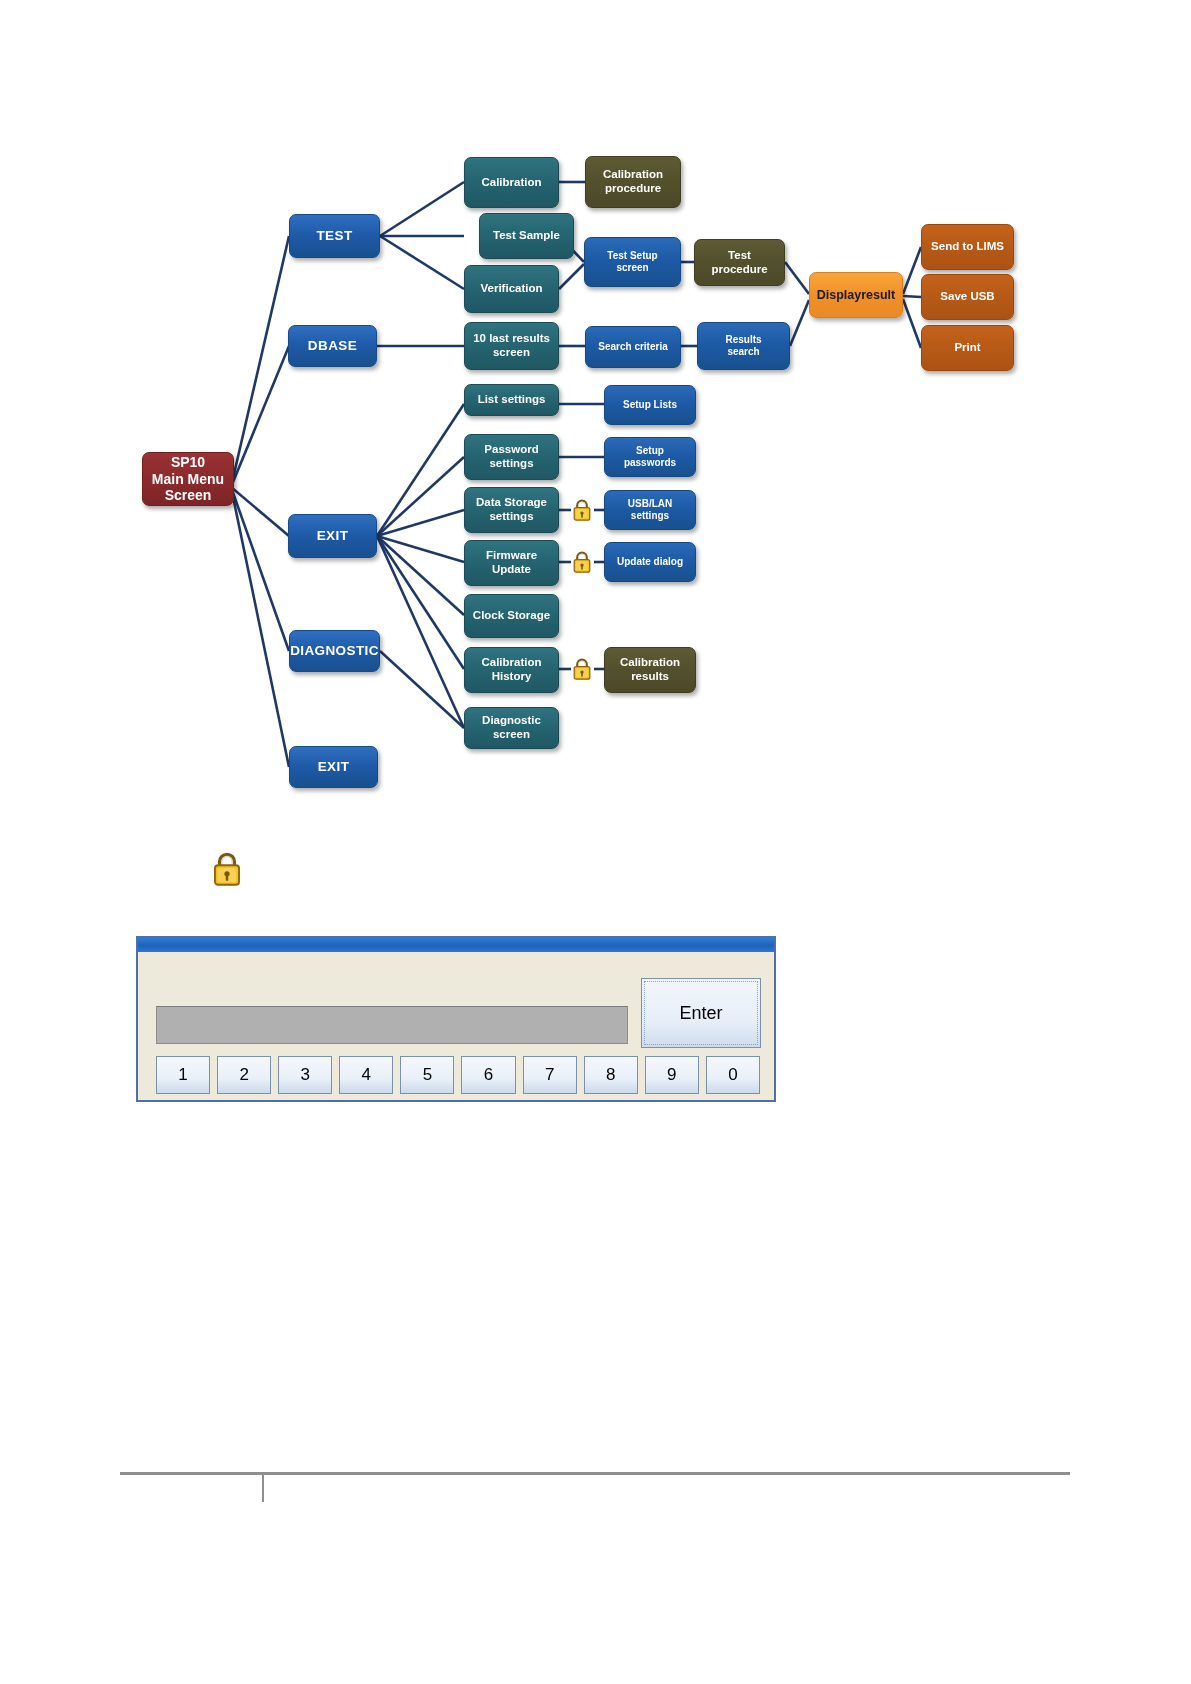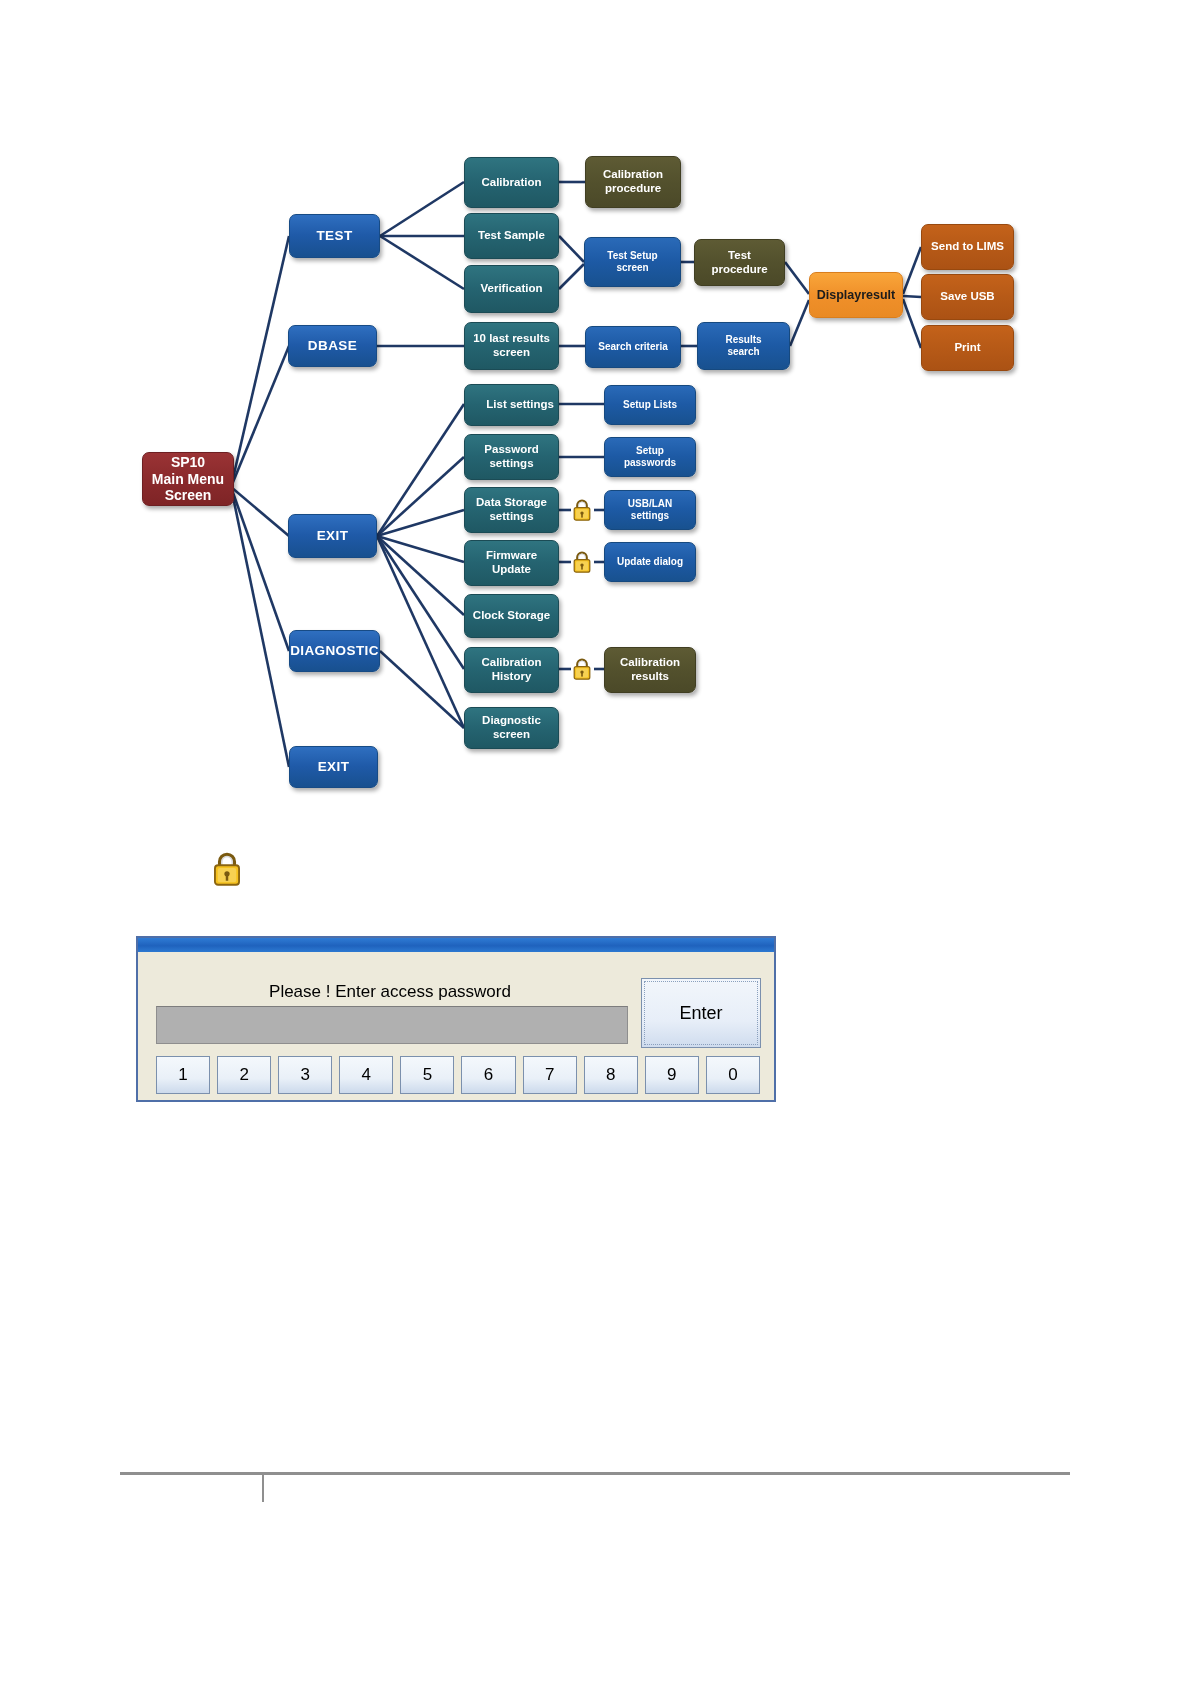--- a/index.html
+++ b/index.html
@@ -141,21 +141,21 @@
   <div class="node n-blue" style="left:289px;top:630px;width:91px;height:42px;">
     <span>DIAGNOSTIC</span>
   </div>
   <div class="node n-blue" style="left:289px;top:746px;width:89px;height:42px;">
     <span>EXIT</span>
   </div>
 
   <div class="node n-teal" style="left:464px;top:157px;width:95px;height:51px;">
     <span>Calibration</span>
   </div>
-  <div class="node n-teal" style="left:464px;top:213px;width:95px;height:46px;">
+  <div class="node n-teal" style="left:479px;top:213px;width:95px;height:46px;">
     <span>Test Sample</span>
   </div>
   <div class="node n-teal" style="left:464px;top:265px;width:95px;height:48px;">
     <span>Verification</span>
   </div>
 
   <div class="node n-olive" style="left:585px;top:156px;width:96px;height:52px;flex-direction:column;">
     <span>Calibration</span>
     <span>procedure</span>
   </div>
@@ -188,21 +188,21 @@
   <div class="node n-dorange" style="left:921px;top:224px;width:93px;height:46px;">
     <span>Send to LIMS</span>
   </div>
   <div class="node n-dorange" style="left:921px;top:274px;width:93px;height:46px;">
     <span>Save USB</span>
   </div>
   <div class="node n-dorange" style="left:921px;top:325px;width:93px;height:46px;">
     <span>Print</span>
   </div>
 
-  <div class="node n-teal" style="left:464px;top:384px;width:95px;height:42px;justify-content:flex-end;">
+  <div class="node n-teal" style="left:464px;top:384px;width:95px;height:32px;">
     <span>List settings</span>
   </div>
   <div class="node n-blue2" style="left:604px;top:385px;width:92px;height:40px;">
     <span>Setup Lists</span>
   </div>
 
   <div class="node n-teal" style="left:464px;top:434px;width:95px;height:46px;flex-direction:column;">
     <span>Password</span>
     <span>settings</span>
   </div>
@@ -281,21 +281,20 @@
     <rect x="3.2" y="9.6" width="15.6" height="12.6" rx="2" fill="#f5c11e" stroke="#8a6410" stroke-width="1.2"></rect>
     <rect x="5" y="11.3" width="12" height="9.2" rx="1.3" fill="#f7d152" stroke="none"></rect>
     <circle cx="11" cy="15.1" r="1.7" fill="#7a5a10"></circle>
     <rect x="10.2" y="15.6" width="1.6" height="4" fill="#7a5a10"></rect>
   </svg>
 </div>
 
 <div id="dialog">
   <div id="dialog-titlebar"></div>
   <div id="dialog-body">
-    <div id="prompt">Please ! Enter access password</div>
     <div id="pwd-field"></div>
     <div id="enter-btn">
       <span>Enter</span>
     </div>
     <div id="keypad">
       <div class="key">1</div>
       <div class="key">2</div>
       <div class="key">3</div>
       <div class="key">4</div>
       <div class="key">5</div>

